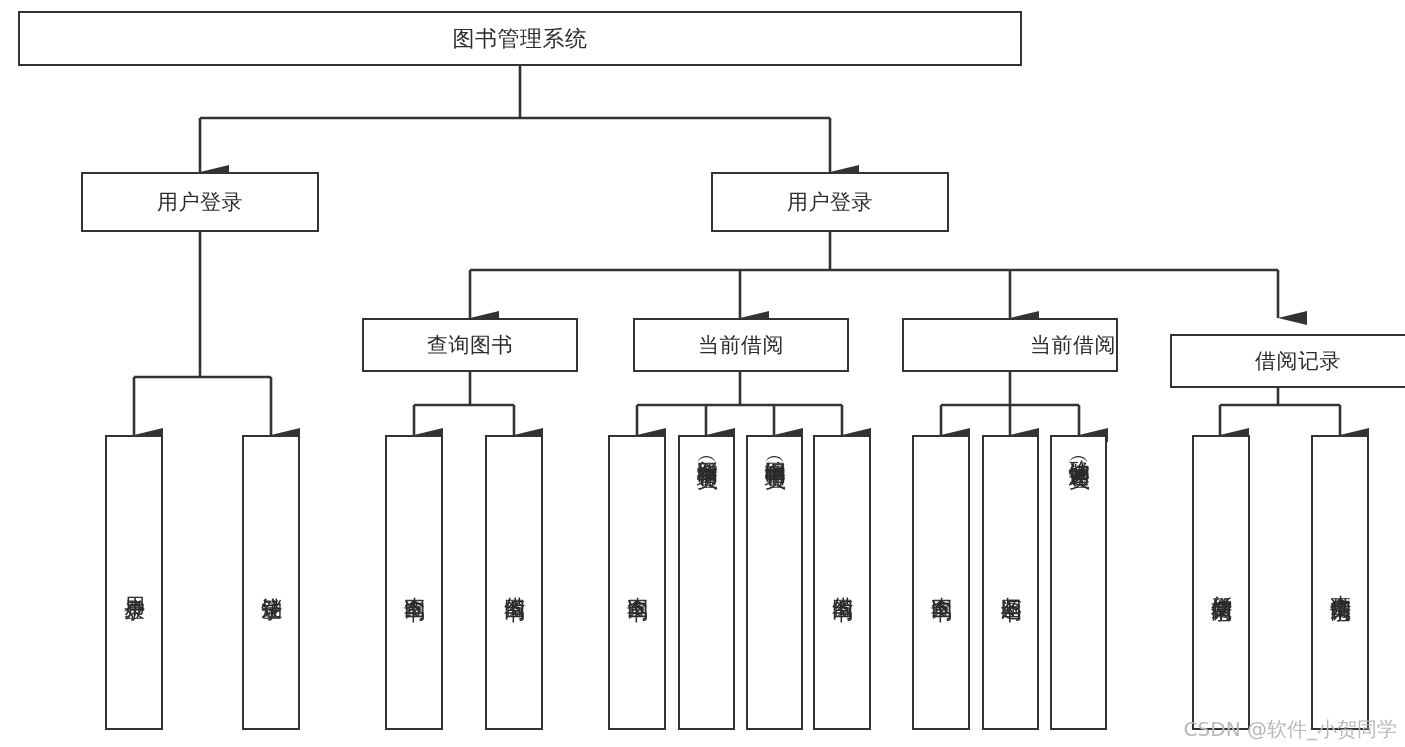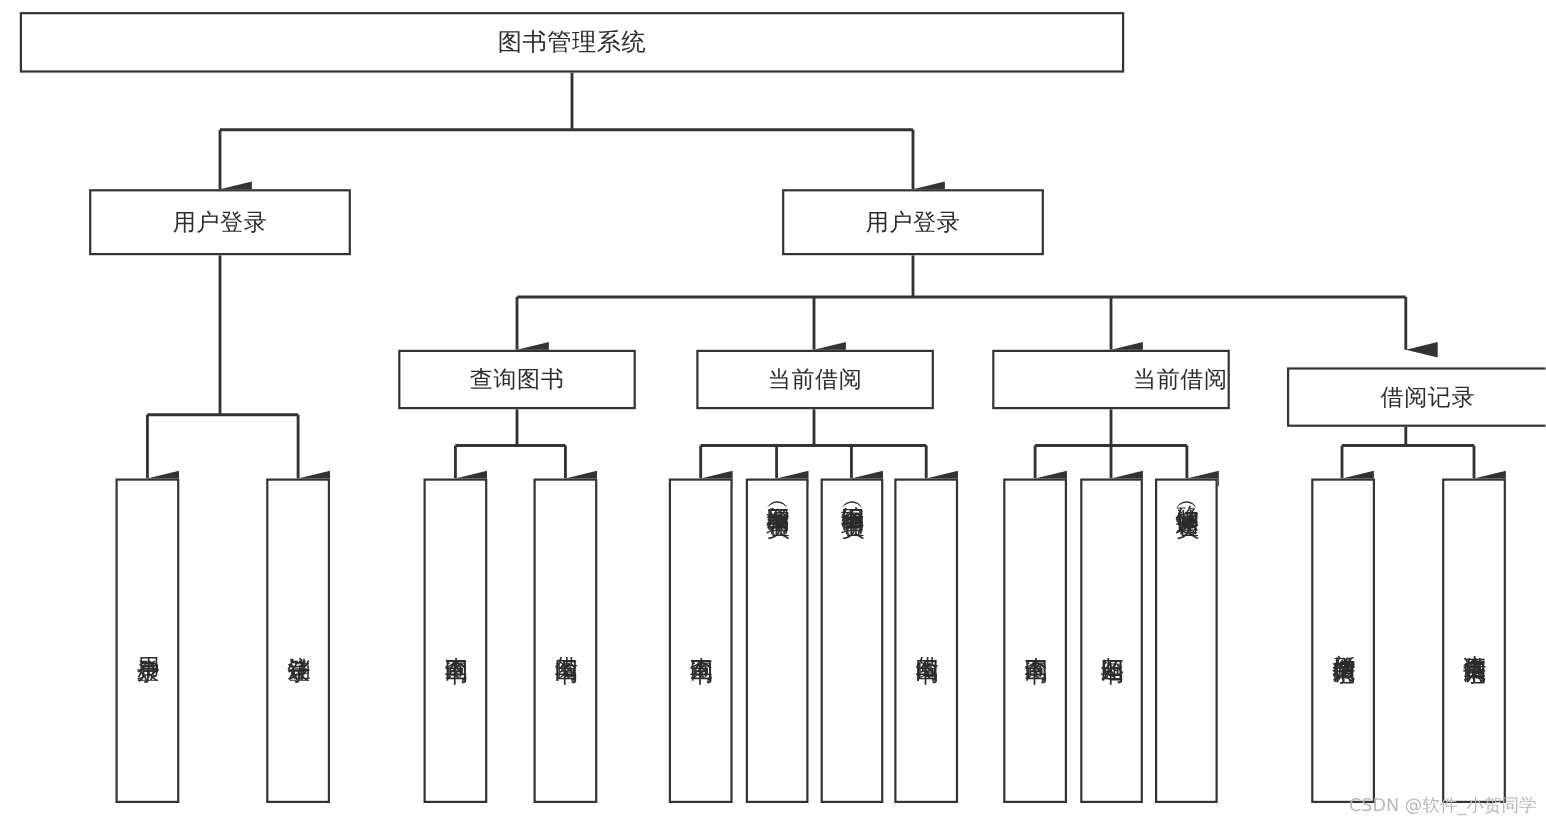--- a/index.html
+++ b/index.html
@@ -46,21 +46,21 @@
     font-size:21px;
     line-height:1.12;
     letter-spacing:1.5px;
     white-space:nowrap;
   }
 
   #watermark{
     position:absolute;
     right:8px;
     bottom:4px;
-    font-size:16px;
+    font-size:20px;
     color:#b8b8b8;
     z-index:5;
     white-space:nowrap;
     font-family:"DejaVu Sans","Liberation Sans",sans-serif;
   }
 </style>
 </head>
 <body>
 
 <div id="stage">

